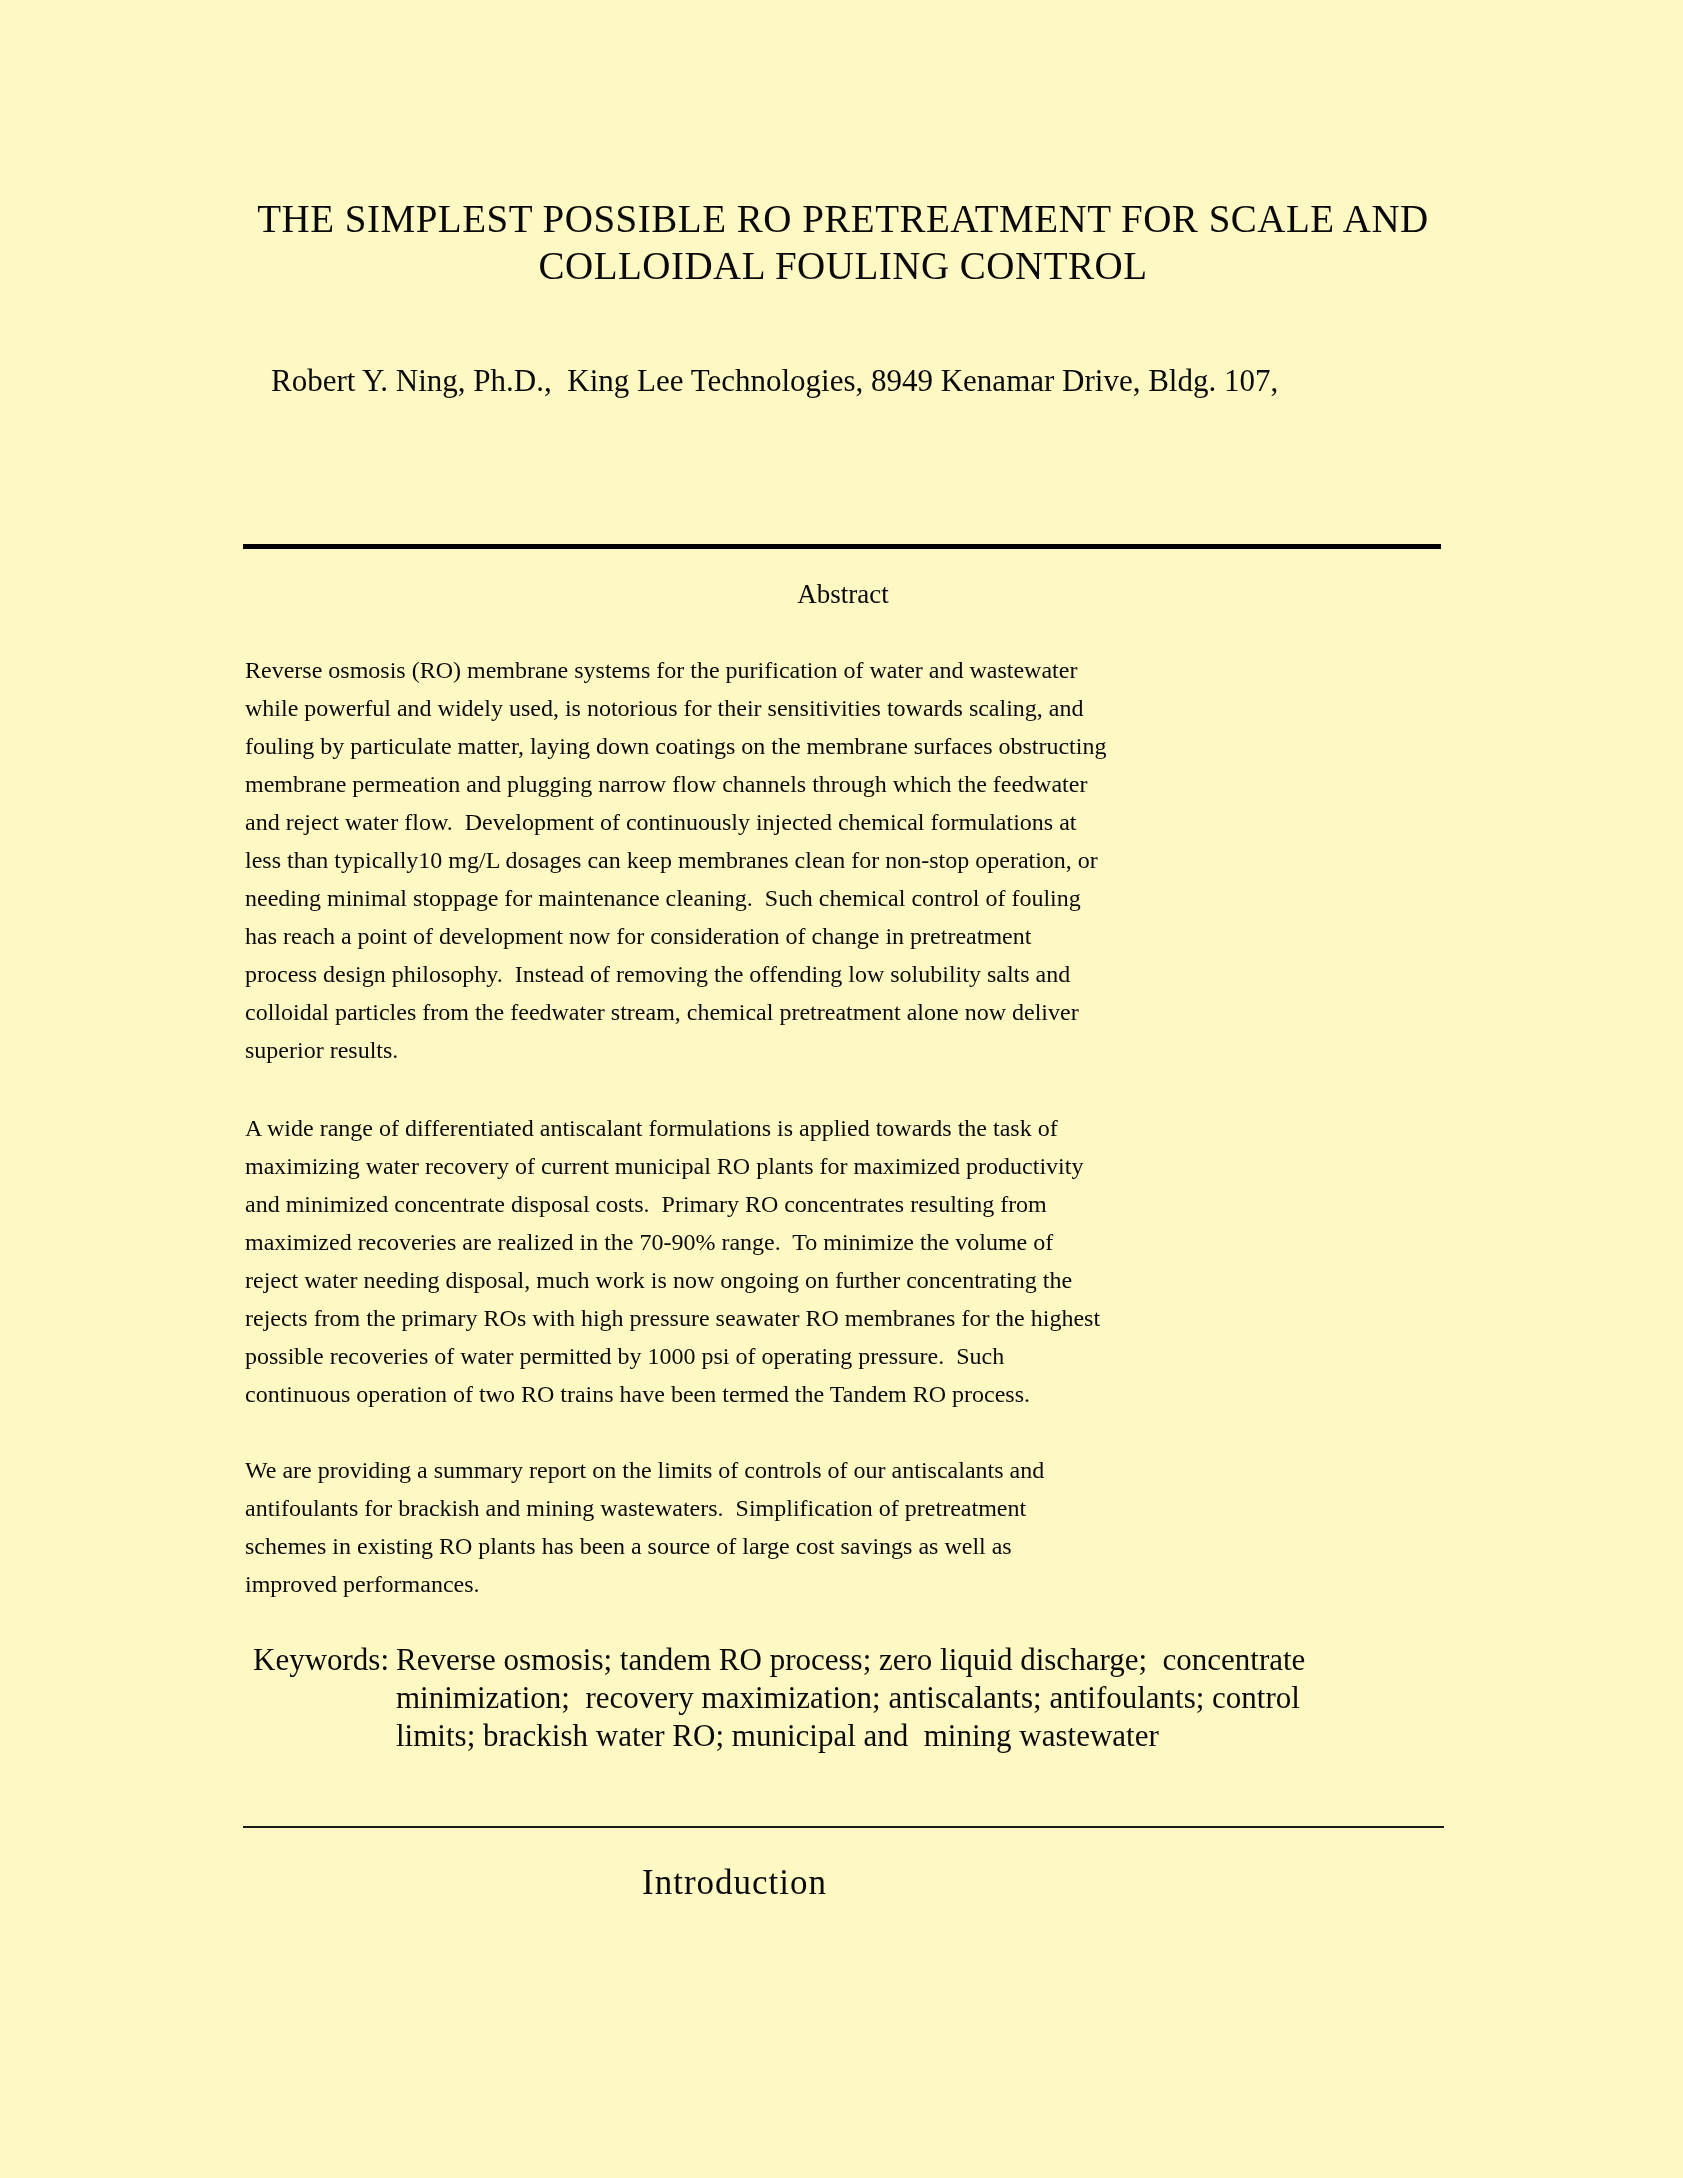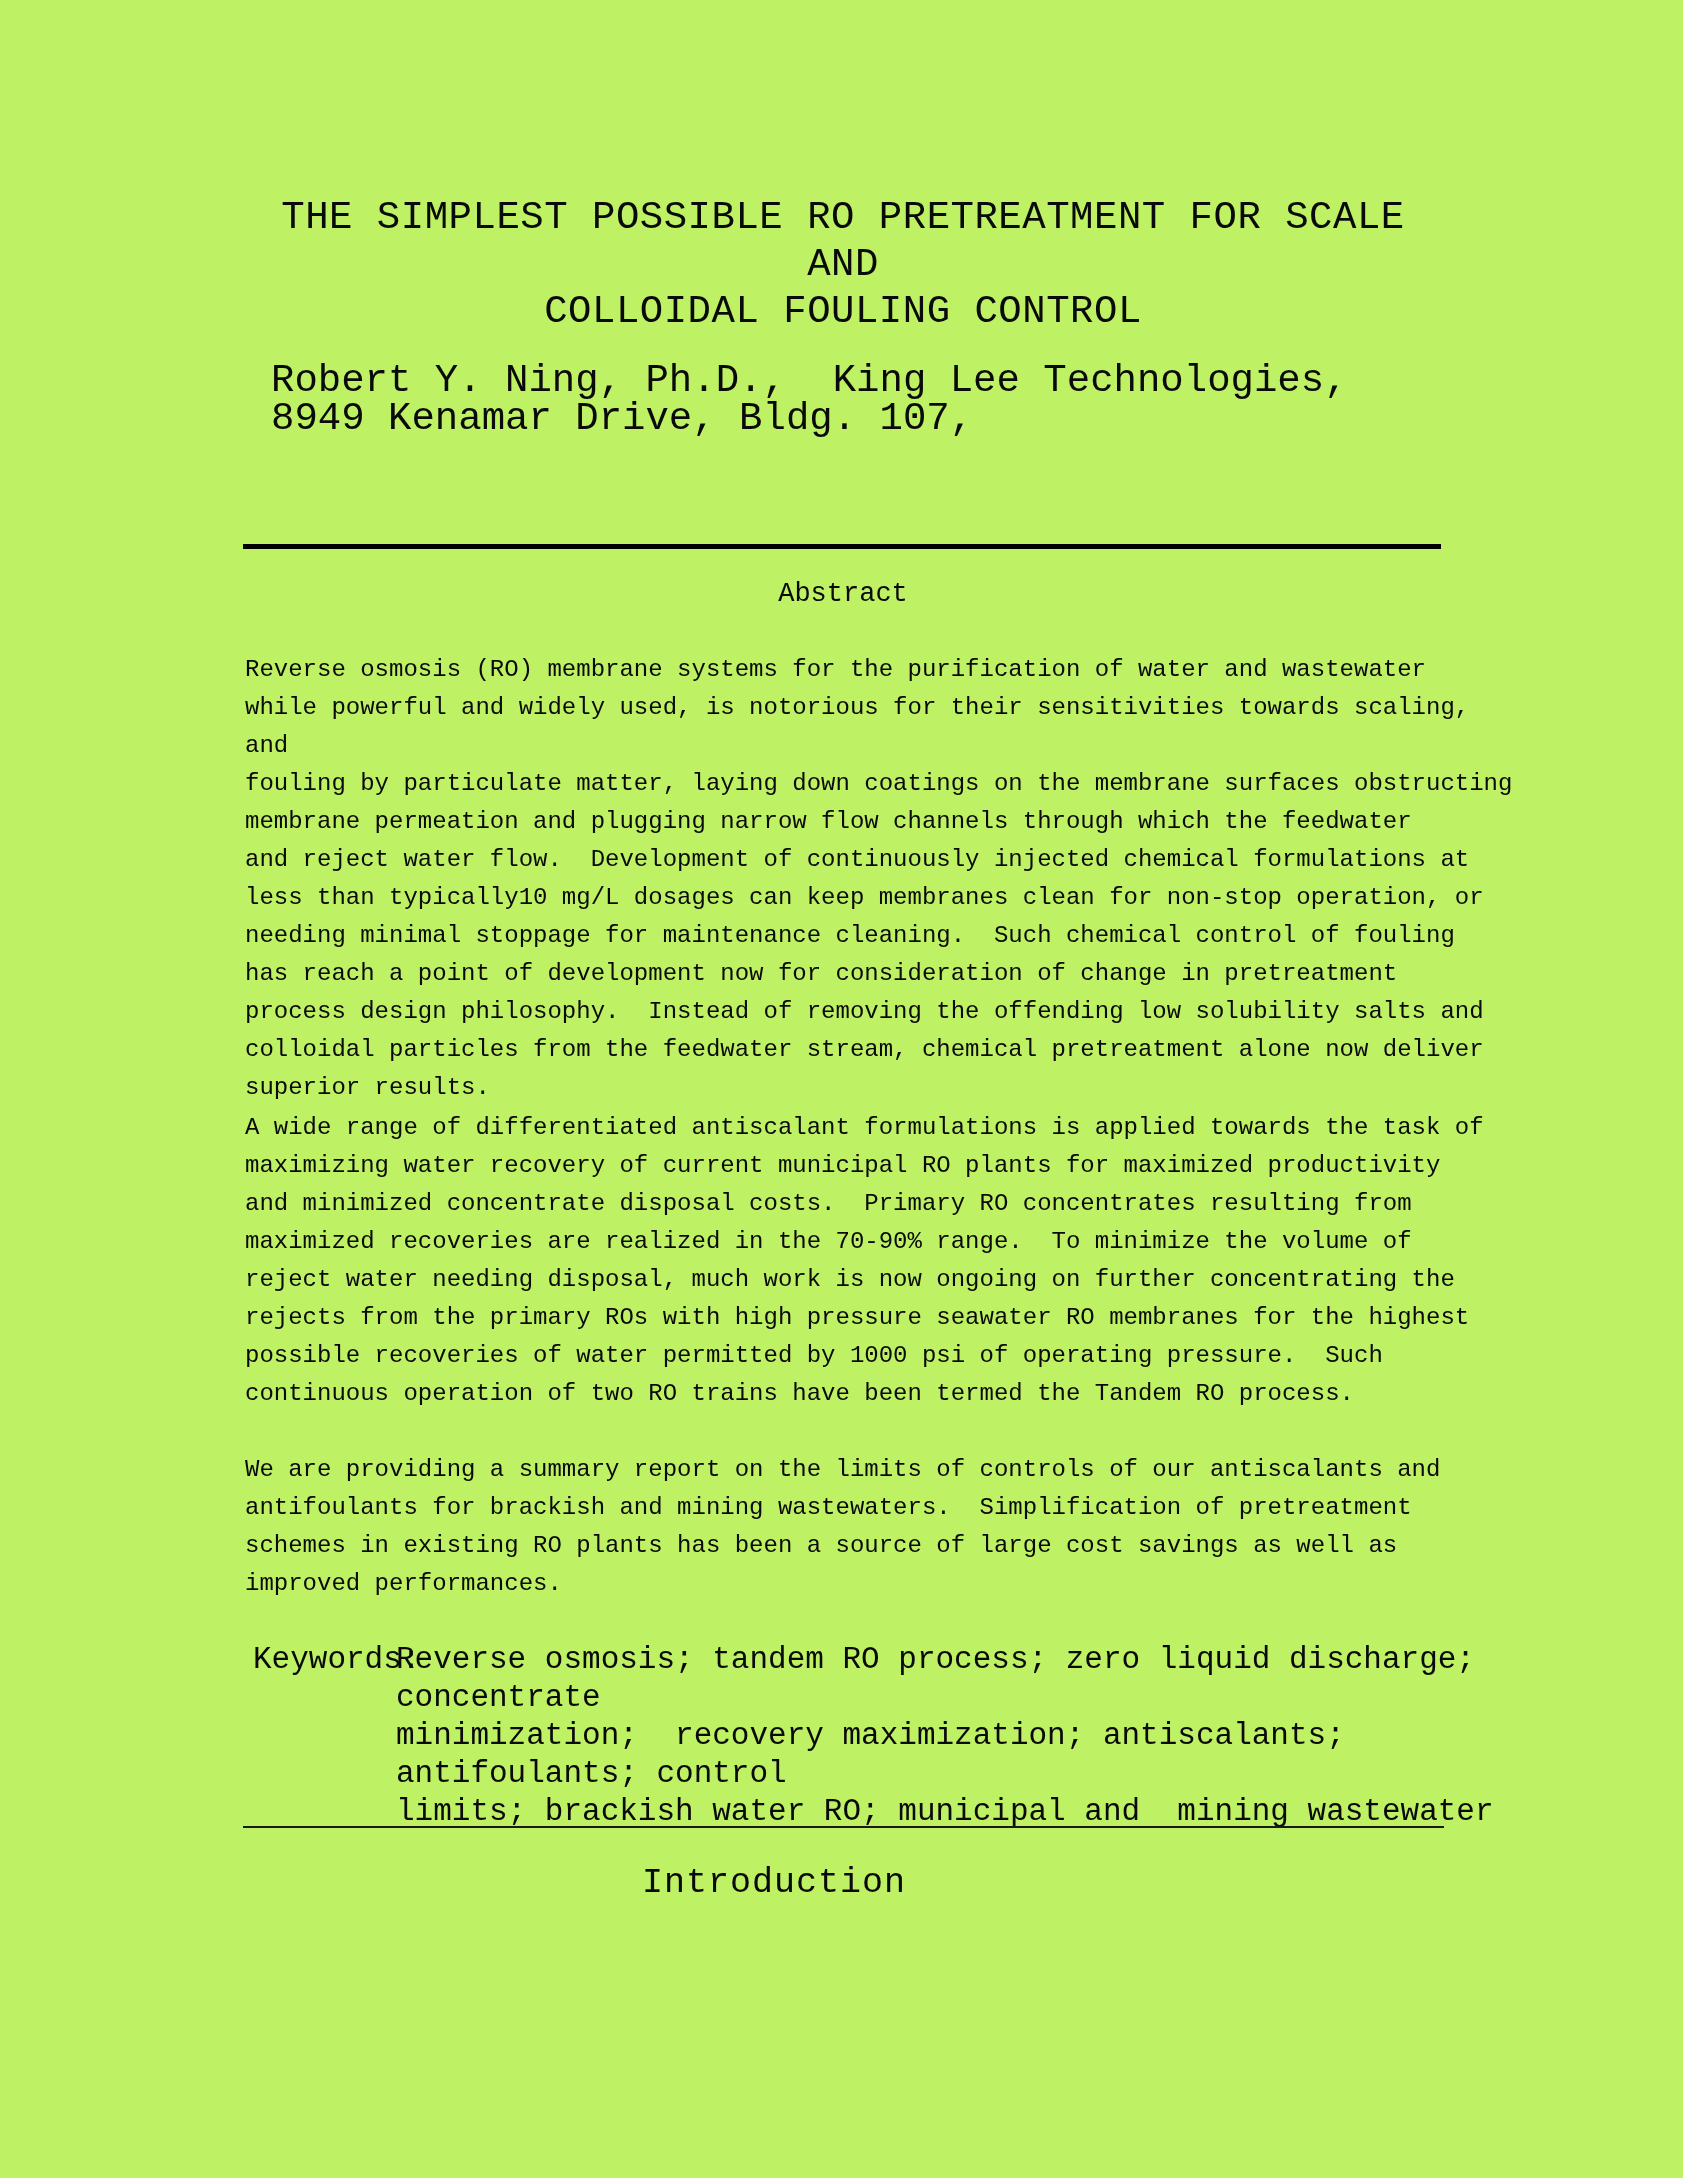--- a/index.html
+++ b/index.html
@@ -1,37 +1,37 @@
 <!DOCTYPE html>
 <html><head>
 <meta charset="utf-8">
 <style>
   html, body { margin: 0; padding: 0; background: #e8e8e8; }
   .page {
     position: relative;
     width: 1683px;
     height: 2178px;
-    background: #bef264;
-    font-family: Liberation Mono, monospace;
+    background: #fef9c3;
+    font-family: Liberation Serif, serif;
     color: #0a0a0a;
     overflow: hidden;
   }
   .pre { white-space: pre-wrap; }
   .doc-title {
     position: absolute;
     top: 195px; left: 245px; width: 1196px;
     font-size: 39px; line-height: 47px;
     letter-spacing: 0.5px;
     text-align: center;
     white-space: pre-wrap;
   }
   .author-block {
     position: absolute;
     top: 362px; left: 271px; width: 1188px;
-    font-size: 39px; line-height: 38px;
+    font-size: 31px; line-height: 38px;
   }
   .author-block a {
     color: #0000dd;
     text-decoration: underline;
     cursor: pointer;
   }
   .thick-rule {
     position: absolute;
     top: 544px; left: 243px; width: 1198px; height: 5px;
     background: #000000;

